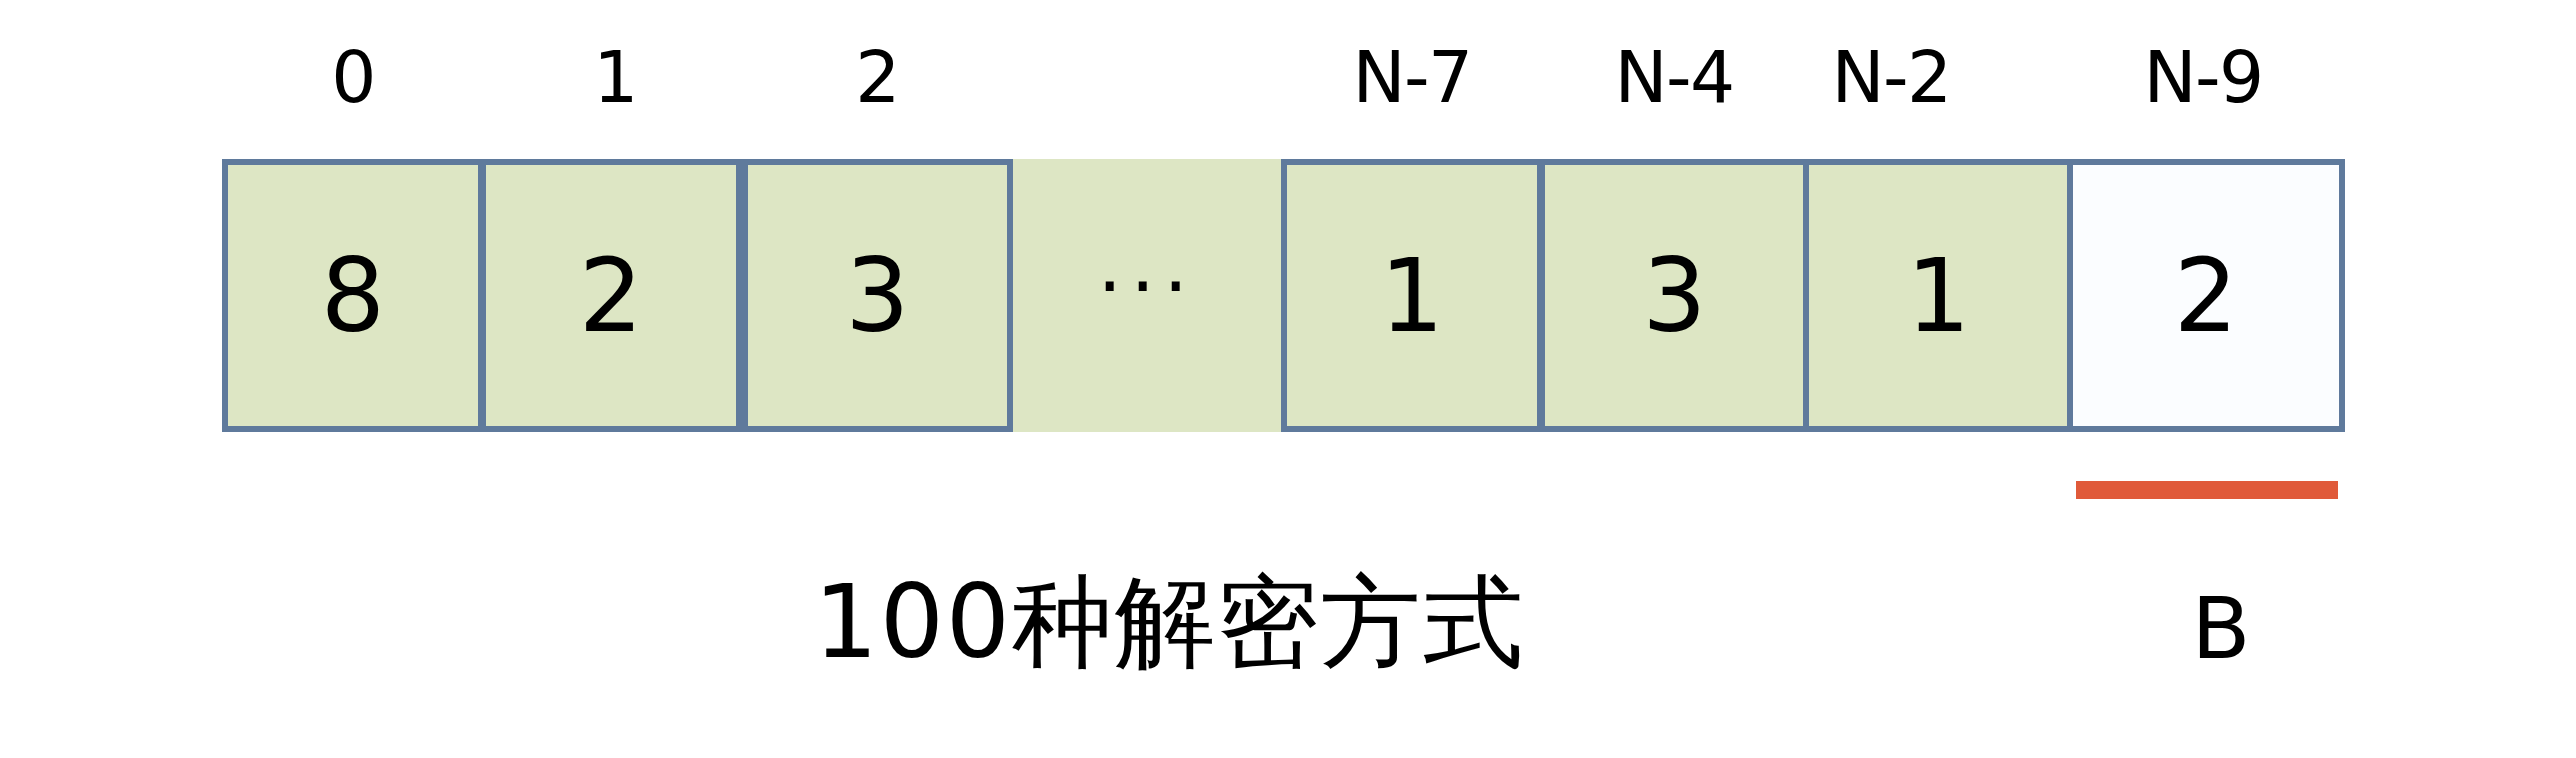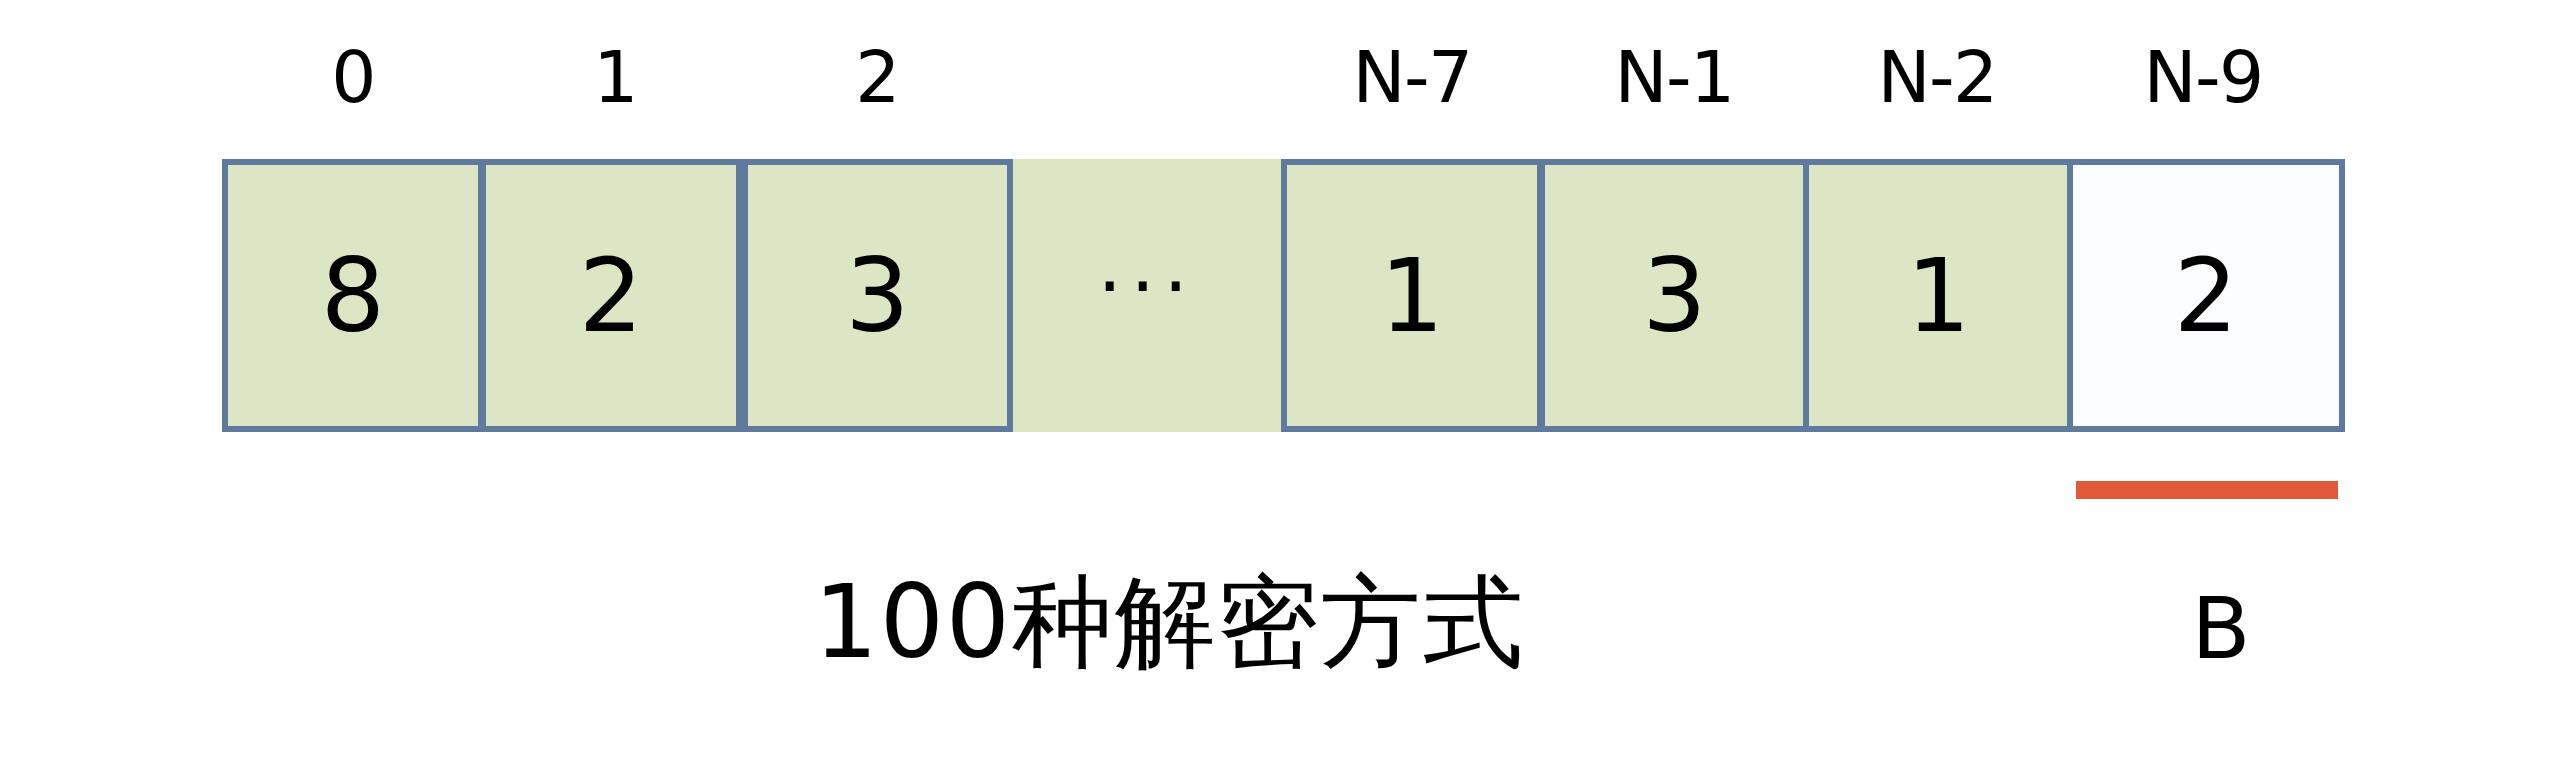--- a/index.html
+++ b/index.html
@@ -24,22 +24,22 @@
              display: flex; align-items: center; justify-content: center;
              font-size: 101px; letter-spacing: 1.7px; }
 </style>
 </head>
 <body>
 
 <div class="idx" style="left:222px">0</div>
 <div class="idx" style="left:484px">1</div>
 <div class="idx" style="left:746px">2</div>
 <div class="idx" style="left:1281px">N-7</div>
-<div class="idx" style="left:1543px">N-1</div>
-<div class="idx" style="left:1806px">N-2</div>
+<div class="idx" style="left:1543px">N-4</div>
+<div class="idx" style="left:1760px">N-2</div>
 <div class="idx" style="left:2072px">N-9</div>
 
 <div class="cell green" style="left:222px">
   <span>8</span>
 </div>
 <div class="cell green" style="left:480px">
   <span>2</span>
 </div>
 <div class="cell green" style="left:742px; width:271px">
   <span>3</span>

